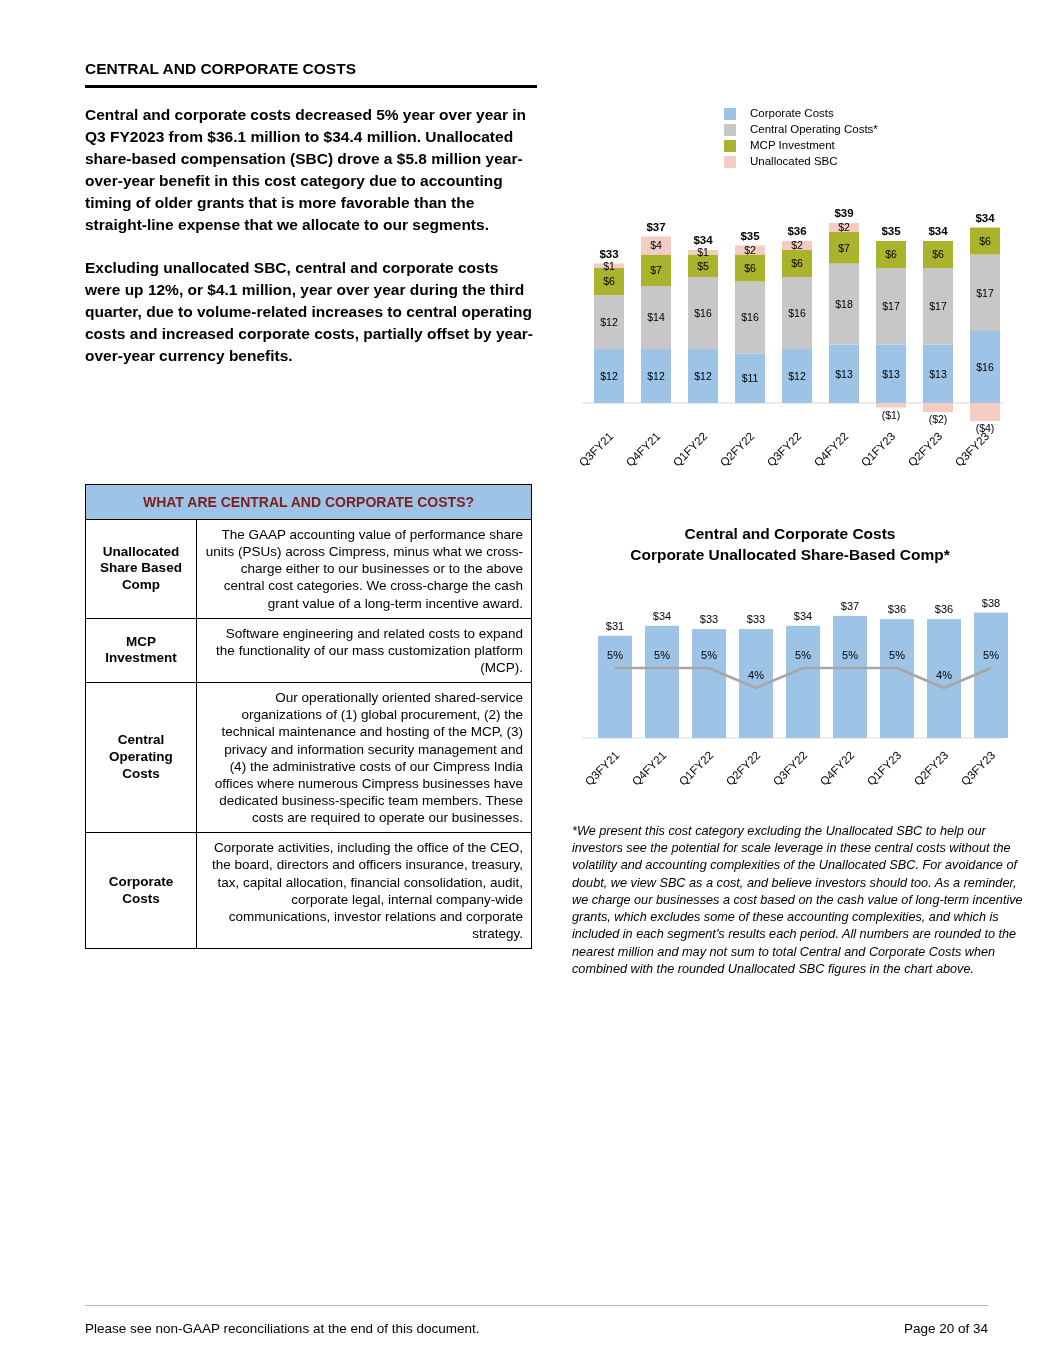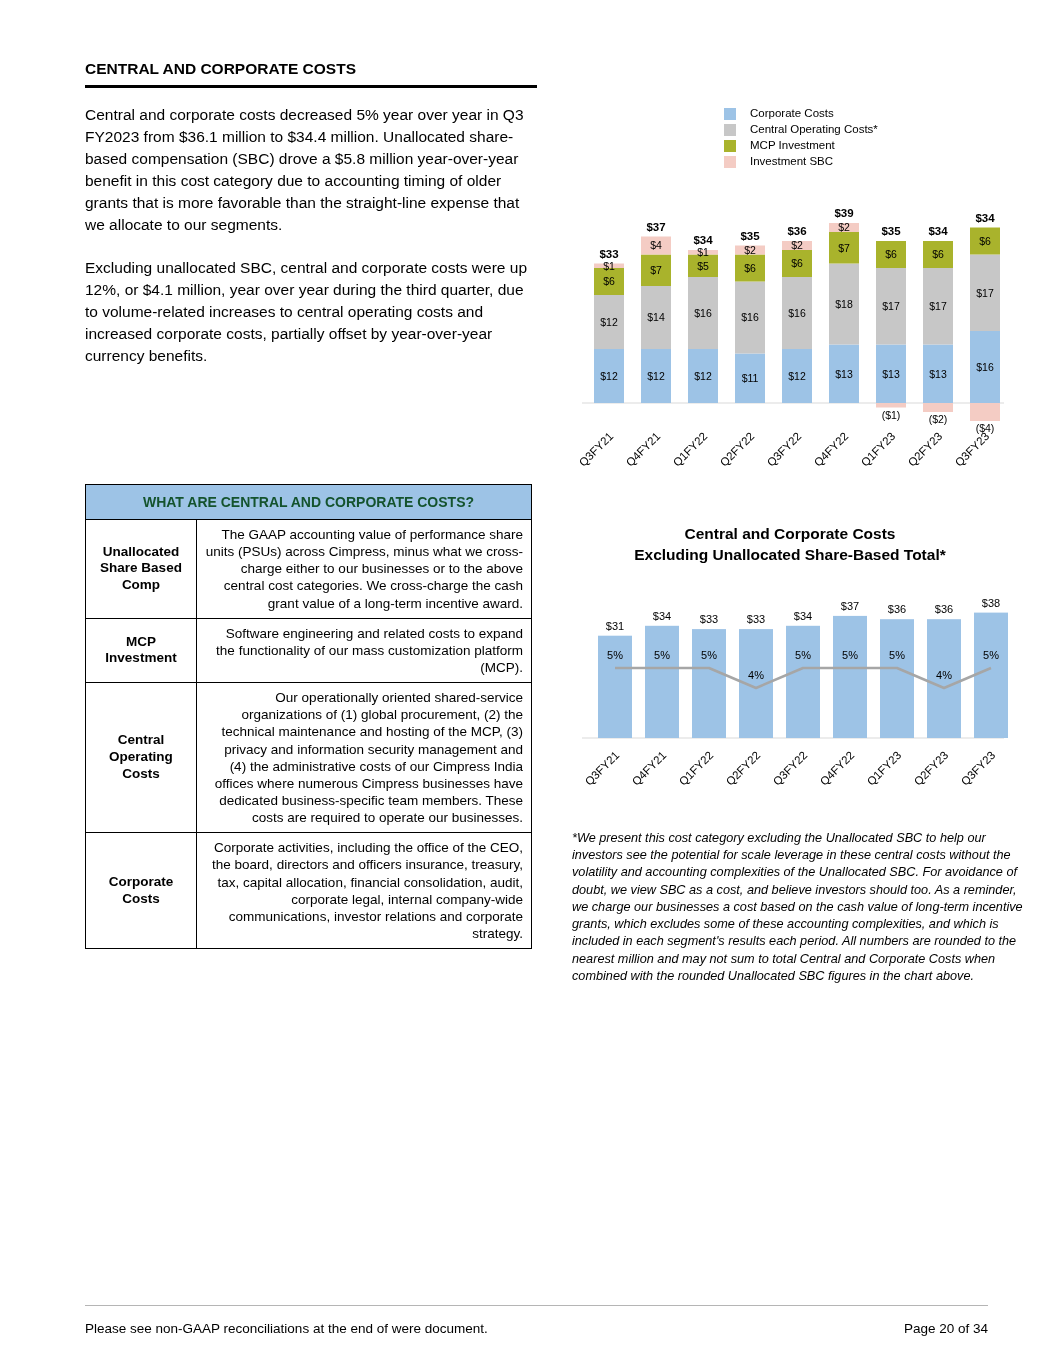--- a/index.html
+++ b/index.html
@@ -5,38 +5,38 @@
   html,body { margin:0; padding:0; background:#fff; }
   .page {
     position:relative; width:1055px; height:1365px; background:#fff;
     font-family:"Liberation Sans","DejaVu Sans",sans-serif; color:#000; overflow:hidden;border-radius:15px;
   }
   svg text { font-family:"Liberation Sans","DejaVu Sans",sans-serif; }
 
   .left-col { position:absolute; left:85px; top:60px; width:452px; }
   .heading { font-size:15.5px; font-weight:700; padding-bottom:7px;
              border-bottom:3.5px solid #000; margin:0 0 16px 0; }
-  .para { font-size:15.5px; line-height:1.42; margin:0 0 21px 0; }
+  .para { font-size:15.5px; line-height:1.42; margin:0 0 21px 0;font-weight:bold; }
 
   .table-wrap { position:absolute; left:85px; top:484px; width:447px; }
   table.def-table { border-collapse:collapse; width:100%; }
-  .def-table th { background:#9DC3E6; color:#14532d; font-size:14px; font-weight:700;
+  .def-table th { background:#9DC3E6; color:#7f1d1d; font-size:14px; font-weight:700;
                   padding:9px 6px; border:1.6px solid #000; text-align:center; }
   .def-table td { border:1.6px solid #000; font-size:13.5px; vertical-align:middle; }
   .def-table td.term { width:102px; font-weight:700; text-align:center; padding:6px 4px; line-height:1.25;margin-top:43px; }
   .def-table td.def { padding:6px 8px; line-height:1.27;text-align:right; }
 
   .right-col { position:absolute; left:572px; top:90px; width:436px; }
   .chart-title { text-align:center; font-weight:700; font-size:15.5px; line-height:1.35; }
   .legend { margin:16px 0 4px 152px; }
   .legend-item { display:flex; align-items:center; gap:14px; margin-bottom:1px;
                  font-size:11.5px; line-height:15px; }
   .swatch { width:12px; height:12px; flex:0 0 12px; display:inline-block; }
   .chart2-block { margin-top:42px; }
-  .footnote { margin-top:25px; font-size:12.7px; font-style:italic; line-height:1.36; width:452px; }
+  .footnote { margin-top:18px; font-size:12.7px; font-style:italic; line-height:1.36; width:452px; }
 
   .footer { position:absolute; left:85px; top:1305px; width:903px;
             border-top:1px solid #b5b5b5; padding-top:15px;
             display:flex; justify-content:space-between; font-size:13.5px; }
 </style>
 </head>
 <body>
 
 <div class="page">
 
@@ -85,21 +85,21 @@
         <div class="legend-item">
           <span class="swatch" style="background: rgb(199, 199, 199);"></span>
           <span>Central Operating Costs*</span>
         </div>
         <div class="legend-item">
           <span class="swatch" style="background: rgb(169, 179, 44);"></span>
           <span>MCP Investment</span>
         </div>
         <div class="legend-item">
           <span class="swatch" style="background: rgb(244, 204, 196);"></span>
-          <span>Investment SBC</span>
+          <span>Unallocated SBC</span>
         </div>
       </div>
 
     <svg id="chart1" width="436" height="305">
         <line x1="10" y1="230" x2="432" y2="230" stroke="#D9D9D9" stroke-width="1"></line>
         <rect x="22" y="176" width="30" height="54" fill="#9DC3E6"></rect>
         <text x="37" y="206.8" text-anchor="middle" font-size="10.5" fill="#000">$12</text>
         <rect x="22" y="122" width="30" height="54" fill="#C7C7C7"></rect>
         <text x="37" y="152.8" text-anchor="middle" font-size="10.5" fill="#000">$12</text>
         <rect x="22" y="95" width="30" height="27" fill="#A9B32C"></rect>
@@ -186,21 +186,21 @@
         <text x="413" y="71.8" text-anchor="middle" font-size="10.5" fill="#000">$6</text>
         <rect x="398" y="230" width="30" height="18" fill="#F4CCC4"></rect>
         <text x="413" y="259" text-anchor="middle" font-size="10.5" fill="#000">($4)</text>
         <text x="413" y="48.5" text-anchor="middle" font-size="11.5" fill="#000" font-weight="bold">$34</text>
         <text x="418" y="264" text-anchor="end" font-size="11.5" fill="#000" transform="rotate(-45 418 264)">Q3FY23</text>
       </svg>
 
     <div class="chart2-block">
       <div class="chart-title">
         <div>Central and Corporate Costs</div>
-        <div>Excluding Unallocated Share-Based Total*</div>
+        <div>Corporate Unallocated Share-Based Comp*</div>
       </div>
       <svg id="chart2" width="436" height="235">
           <line x1="10" y1="172" x2="432" y2="172" stroke="#D9D9D9" stroke-width="1"></line>
           <rect x="26" y="69.7" width="34" height="102.3" fill="#9DC3E6"></rect>
           <text x="43" y="63.7" text-anchor="middle" font-size="11" fill="#000">$31</text>
           <text x="43" y="93" text-anchor="middle" font-size="11" fill="#000">5%</text>
           <text x="48" y="190" text-anchor="end" font-size="11.5" fill="#000" transform="rotate(-45 48 190)">Q3FY21</text>
           <rect x="73" y="59.80000000000001" width="34" height="112.19999999999999" fill="#9DC3E6"></rect>
           <text x="90" y="53.80000000000001" text-anchor="middle" font-size="11" fill="#000">$34</text>
           <text x="90" y="93" text-anchor="middle" font-size="11" fill="#000">5%</text>
@@ -234,17 +234,17 @@
           <text x="419" y="93" text-anchor="middle" font-size="11" fill="#000">5%</text>
           <text x="424" y="190" text-anchor="end" font-size="11.5" fill="#000" transform="rotate(-45 424 190)">Q3FY23</text>
           <polyline points="43,102 90,102 137,102 184,122 231,102 278,102 325,102 372,122 419,102" fill="none" stroke="#A6A6A6" stroke-width="2.5" stroke-linejoin="round"></polyline>
         </svg>
     </div>
 
     <p class="footnote">*We present this cost category excluding the Unallocated SBC to help our investors see the potential for scale leverage in these central costs without the volatility and accounting complexities of the Unallocated SBC. For avoidance of doubt, we view SBC as a cost, and believe investors should too. As a reminder, we charge our businesses a cost based on the cash value of long-term incentive grants, which excludes some of these accounting complexities, and which is included in each segment's results each period. All numbers are rounded to the nearest million and may not sum to total Central and Corporate Costs when combined with the rounded Unallocated SBC figures in the chart above.</p>
   </div>
 
   <div class="footer">
-    <span>Please see non-GAAP reconciliations at the end of were document.</span>
+    <span>Please see non-GAAP reconciliations at the end of this document.</span>
     <span>Page 20 of 34</span>
   </div>
 
 </div>
 
 </body></html>

